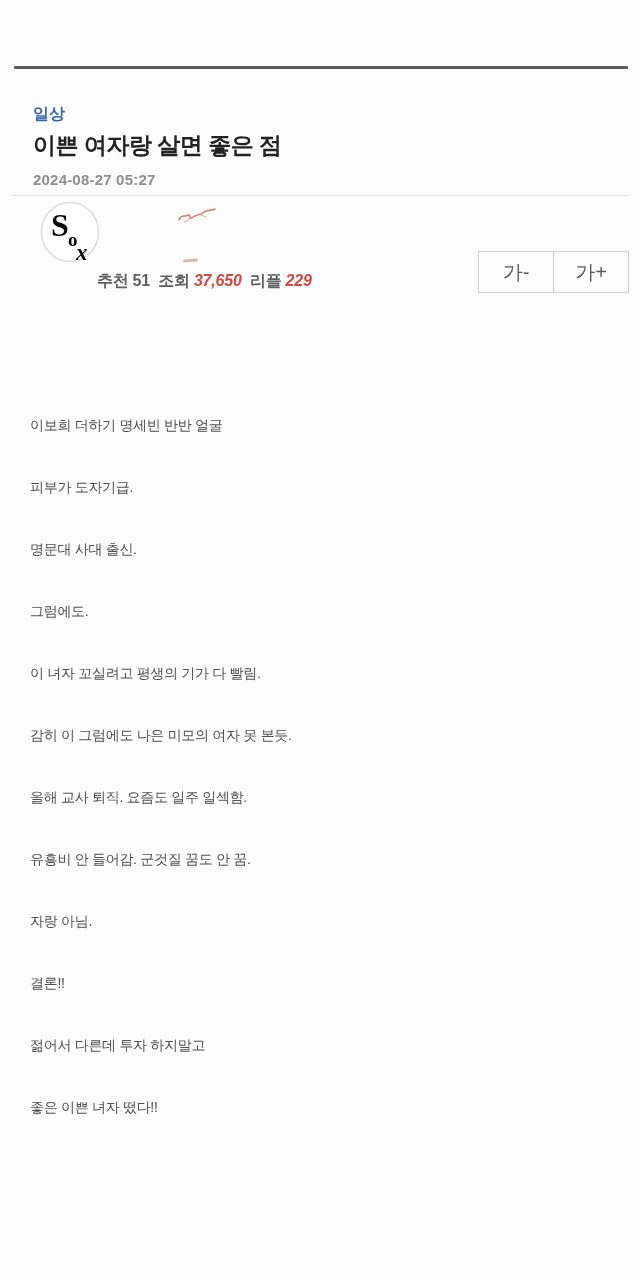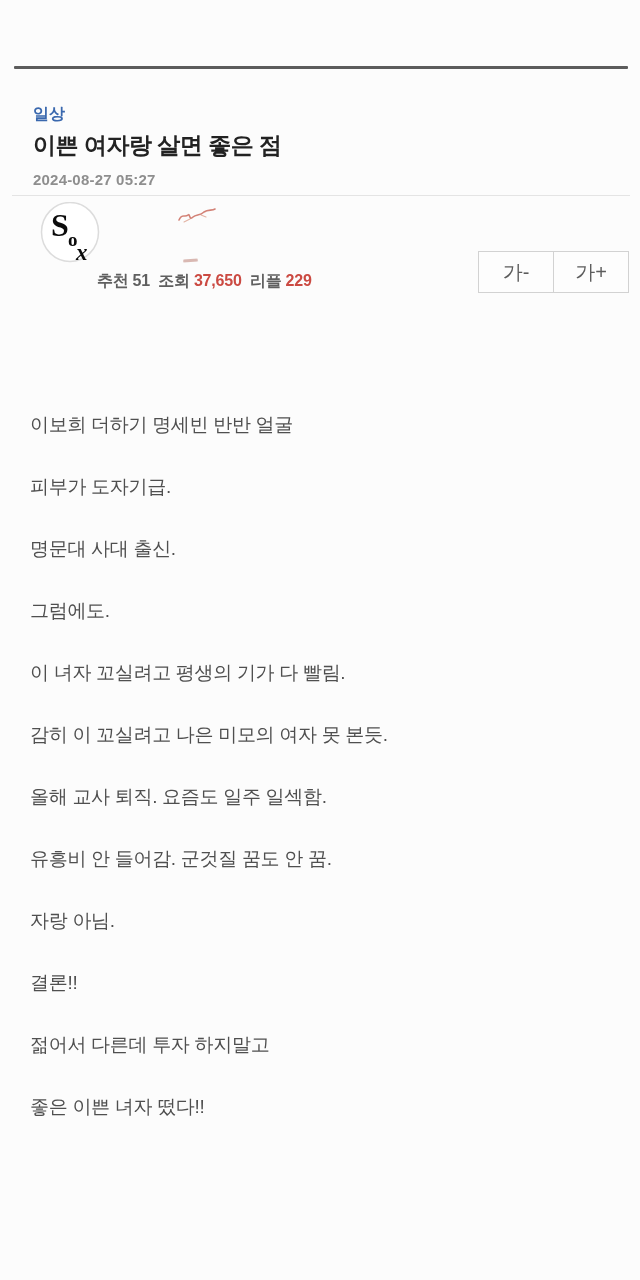--- a/index.html
+++ b/index.html
@@ -106,21 +106,21 @@
     left: 97px;
     top: 271px;
     font-size: 16px;
     font-weight: 600;
     color: var(--stats_text);
     letter-spacing: -0.2px;
     white-space: nowrap;
   }
   .stats span { margin-right: 4px; }
   .stats span:last-child { margin-right: 0; }
-  .stat-red { color: var(--accent_red); }
+  .stat-red { color: var(--accent_red); font-style: italic; }
 
   .font-size-controls {
     position: absolute;
     left: 478px;
     top: 251px;
     display: flex;
   }
   .font-size-controls button {
     width: 76px;
     height: 42px;
@@ -136,21 +136,21 @@
   }
   .font-size-controls button + button { margin-left: -1px; }
 
   .post-body {
     position: absolute;
     left: 30px;
     top: 414px;
     width: 590px;
   }
   .post-body p {
-    font-size: 19px;
+    font-size: 14px;
     line-height: 22px;
     color: var(--body_text);
     letter-spacing: -0.3px;
     margin-bottom: 40px;
     white-space: nowrap;
   }
 </style>
 </head>
 <body>
 
@@ -199,21 +199,21 @@
       <p>이보희 더하기 명세빈 반반 얼굴</p>
 
       <p>피부가 도자기급.</p>
 
       <p>명문대 사대 출신.</p>
 
       <p>그럼에도.</p>
 
       <p>이 녀자 꼬실려고 평생의 기가 다 빨림.</p>
 
-      <p>감히 이 꼬실려고 나은 미모의 여자 못 본듯.</p>
+      <p>감히 이 그럼에도 나은 미모의 여자 못 본듯.</p>
 
 
       <p>올해 교사 퇴직. 요즘도 일주 일섹함.</p>
 
       <p>유흥비 안 들어감. 군것질 꿈도 안 꿈.</p>
 
       <p>자랑 아님.</p>
 
       <p>결론!!</p>
 

